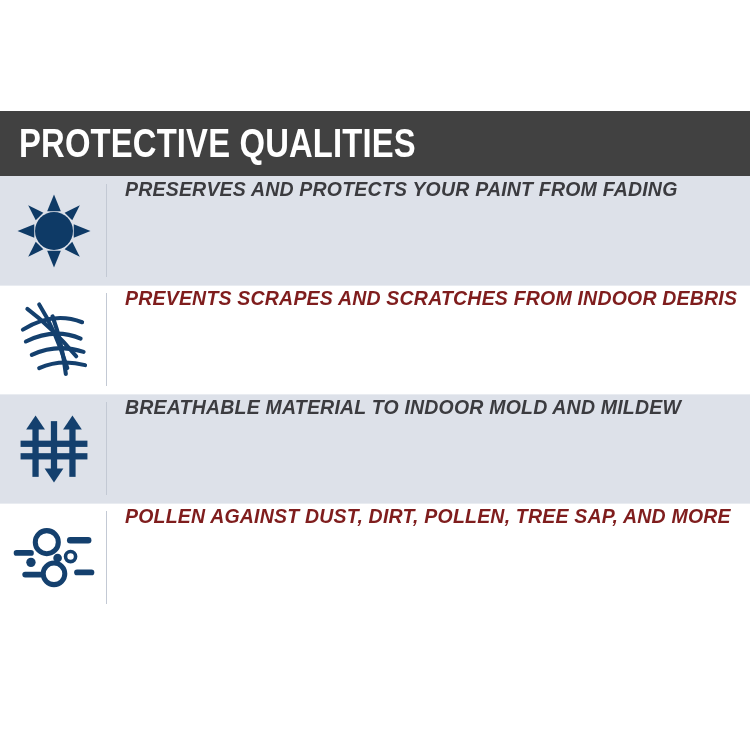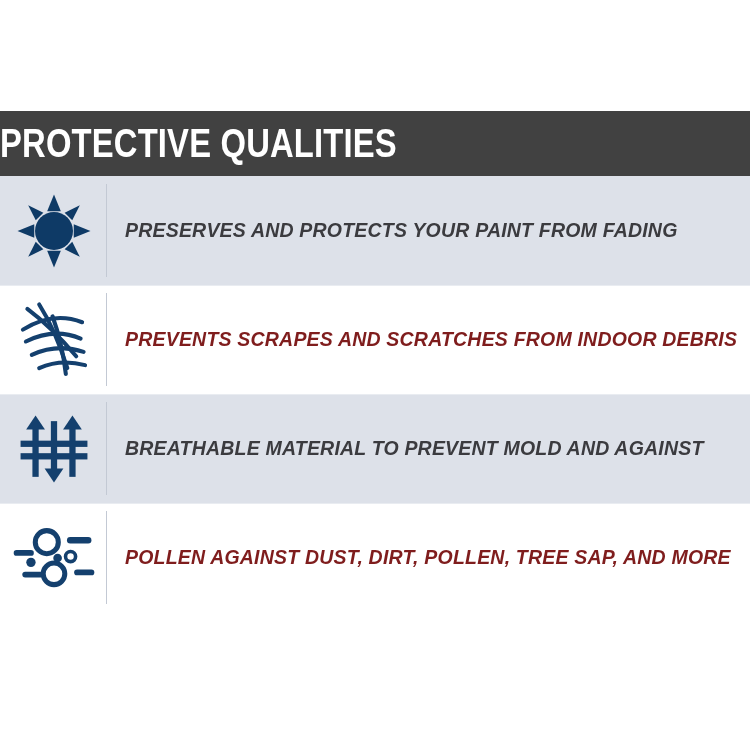--- a/index.html
+++ b/index.html
@@ -25,20 +25,21 @@
   .header-bar {
     position: absolute;
     left: 0;
     top: 111px;
     width: 750px;
     height: 65px;
     background: #414141;
     display: flex;
     align-items: center;
     box-sizing: border-box;
+    padding-left: 19px;
   }
   .header-title {
     color: #ffffff;
     font-family: "Liberation Sans Narrow", "Liberation Sans", sans-serif;
     font-size: 41px;
     font-weight: bold;
     letter-spacing: 0.2px;
     line-height: 1;
     transform: scaleX(0.80);
     transform-origin: left center;
@@ -87,21 +88,20 @@
     right: 0;
     top: 8px;
     bottom: 8px;
     width: 1px;
     background: #c3c9d4;
   }
 
   .text-cell {
     flex: 1;
     display: flex;
-    align-items: center;
     padding-left: 18px;
     padding-right: 7px;
     box-sizing: border-box;
   }
   .feature-text {
     font-family: "Liberation Sans", sans-serif;
     font-size: 19.5px;
     font-weight: bold;
     font-style: italic;
     line-height: 1.38;
@@ -185,21 +185,21 @@
               <rect x="72" y="24" width="9" height="72"></rect>
               <polygon points="76.5,8 90,28 63,28"></polygon>
 
               <rect x="45.5" y="16" width="9" height="72"></rect>
               <polygon points="50,104 36.5,84 63.5,84"></polygon>
             </g>
           </svg>
         </span>
       </div>
       <div class="text-cell">
-        <div class="feature-text text-dark">BREATHABLE MATERIAL TO PREVENT MOLD AND AGAINST</div>
+        <div class="feature-text text-dark">BREATHABLE MATERIAL TO INDOOR MOLD AND MILDEW</div>
       </div>
     </div>
 
     <div class="feature-row plain">
       <div class="icon-cell">
         <span>
           <svg width="84" height="72" viewBox="0 0 116 100" aria-hidden="true">
             <g fill="#14406e" stroke="#14406e">
 
               <circle cx="48" cy="28" r="16" fill="none" stroke-width="7"></circle>

